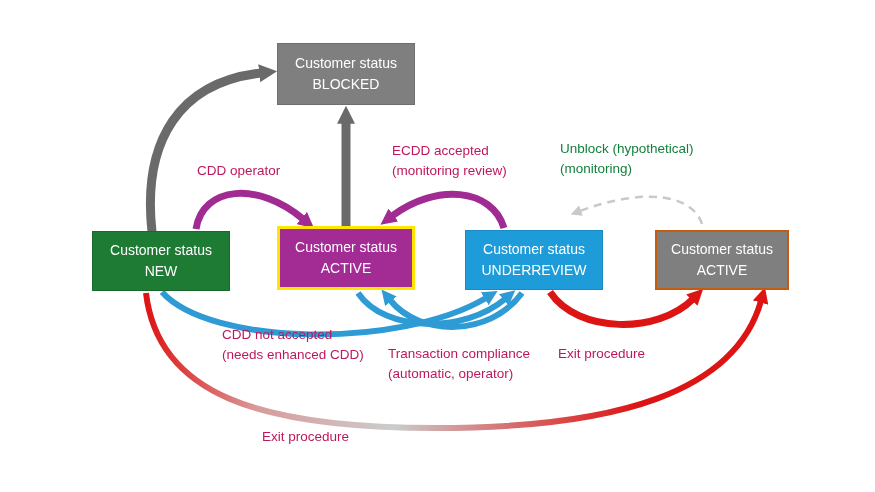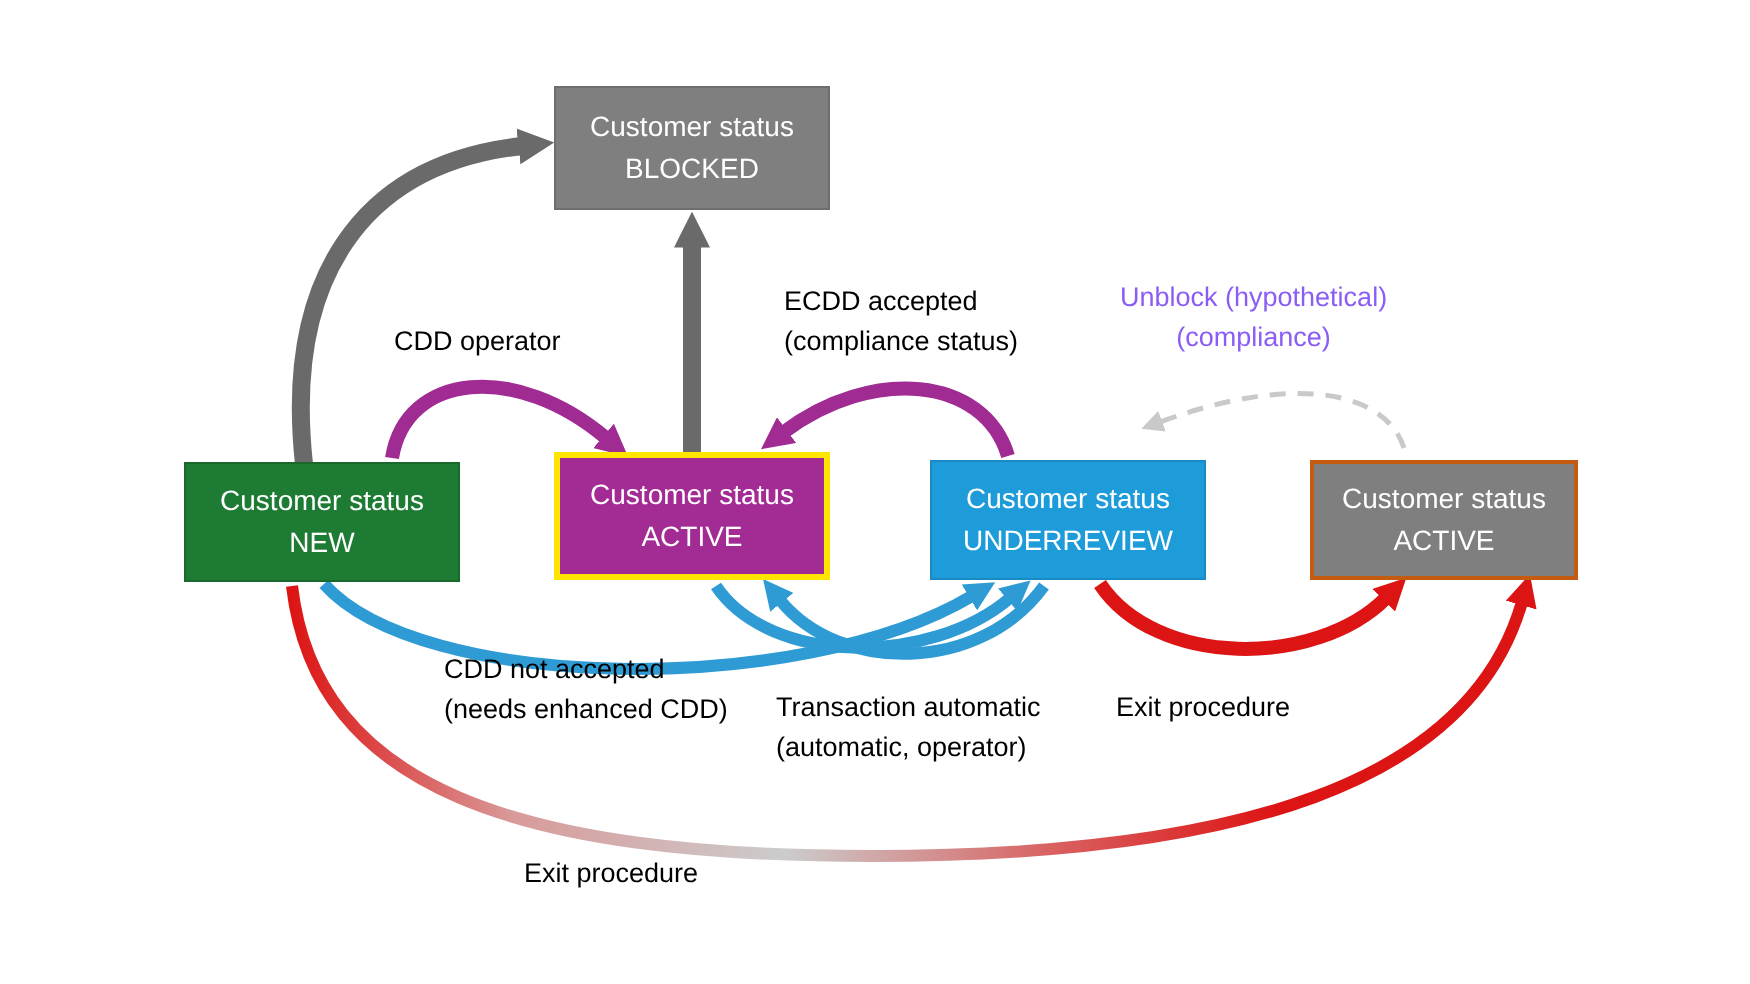--- a/index.html
+++ b/index.html
@@ -12,24 +12,24 @@
     position:absolute;box-sizing:border-box;
     display:flex;flex-direction:column;align-items:center;justify-content:center;
     color:#ffffff;font-size:14px;line-height:1.5;text-align:center;z-index:2;
   }
   .node-deleted{left:277px;top:43px;width:138px;height:62px;background:#7f7f7f;border:1px solid #6e6e6e;}
   .node-new{left:92px;top:231px;width:138px;height:60px;background:#1e7b34;border:1px solid #19692c;}
   .node-active{left:277px;top:226px;width:138px;height:64px;background:#a22b94;border:3px solid #ffe500;}
   .node-underreview{left:465px;top:230px;width:138px;height:60px;background:#1d9cd9;border:1px solid #1a8bc2;}
   .node-blocked{left:655px;top:230px;width:134px;height:60px;background:#7f7f7f;border:2px solid #c55a11;}
   .lbl{
-    position:absolute;font-size:13.5px;color:#000000;line-height:1.5;
+    position:absolute;font-size:13.5px;color:#be185d;line-height:1.5;
     white-space:nowrap;z-index:3;
   }
-  .lbl-gray{color:#8b5cf6;text-align:center;}
+  .lbl-gray{color:#15803d;}
 </style>
 </head>
 <body>
 
 <div class="canvas">
 
   <svg class="arrow-layer" width="875" height="492" viewBox="0 0 875 492">
     <defs>
       <marker id="mGray" viewBox="0 0 10 10" refX="1" refY="5" markerWidth="18" markerHeight="18" orient="auto" markerUnits="userSpaceOnUse">
         <path d="M0 0 L10 5 L0 10 z" fill="#6a6a6a"></path>
@@ -96,32 +96,32 @@
   <div class="node node-blocked">
     <span>Customer status</span>
     <span>ACTIVE</span>
   </div>
 
   <div class="lbl" style="left:197px;top:161px">
     <div>CDD operator</div>
   </div>
   <div class="lbl" style="left:392px;top:141px">
     <div>ECDD accepted</div>
-    <div>(compliance status)</div>
+    <div>(monitoring review)</div>
   </div>
   <div class="lbl lbl-gray" style="left:560px;top:139px">
     <div>Unblock (hypothetical)</div>
-    <div>(compliance)</div>
+    <div>(monitoring)</div>
   </div>
   <div class="lbl" style="left:222px;top:325px">
     <div>CDD not accepted</div>
     <div>(needs enhanced CDD)</div>
   </div>
   <div class="lbl" style="left:388px;top:344px">
-    <div>Transaction automatic</div>
+    <div>Transaction compliance</div>
     <div>(automatic, operator)</div>
   </div>
   <div class="lbl" style="left:558px;top:344px">
     <div>Exit procedure</div>
   </div>
   <div class="lbl" style="left:262px;top:427px">
     <div>Exit procedure</div>
   </div>
 
 </div>

